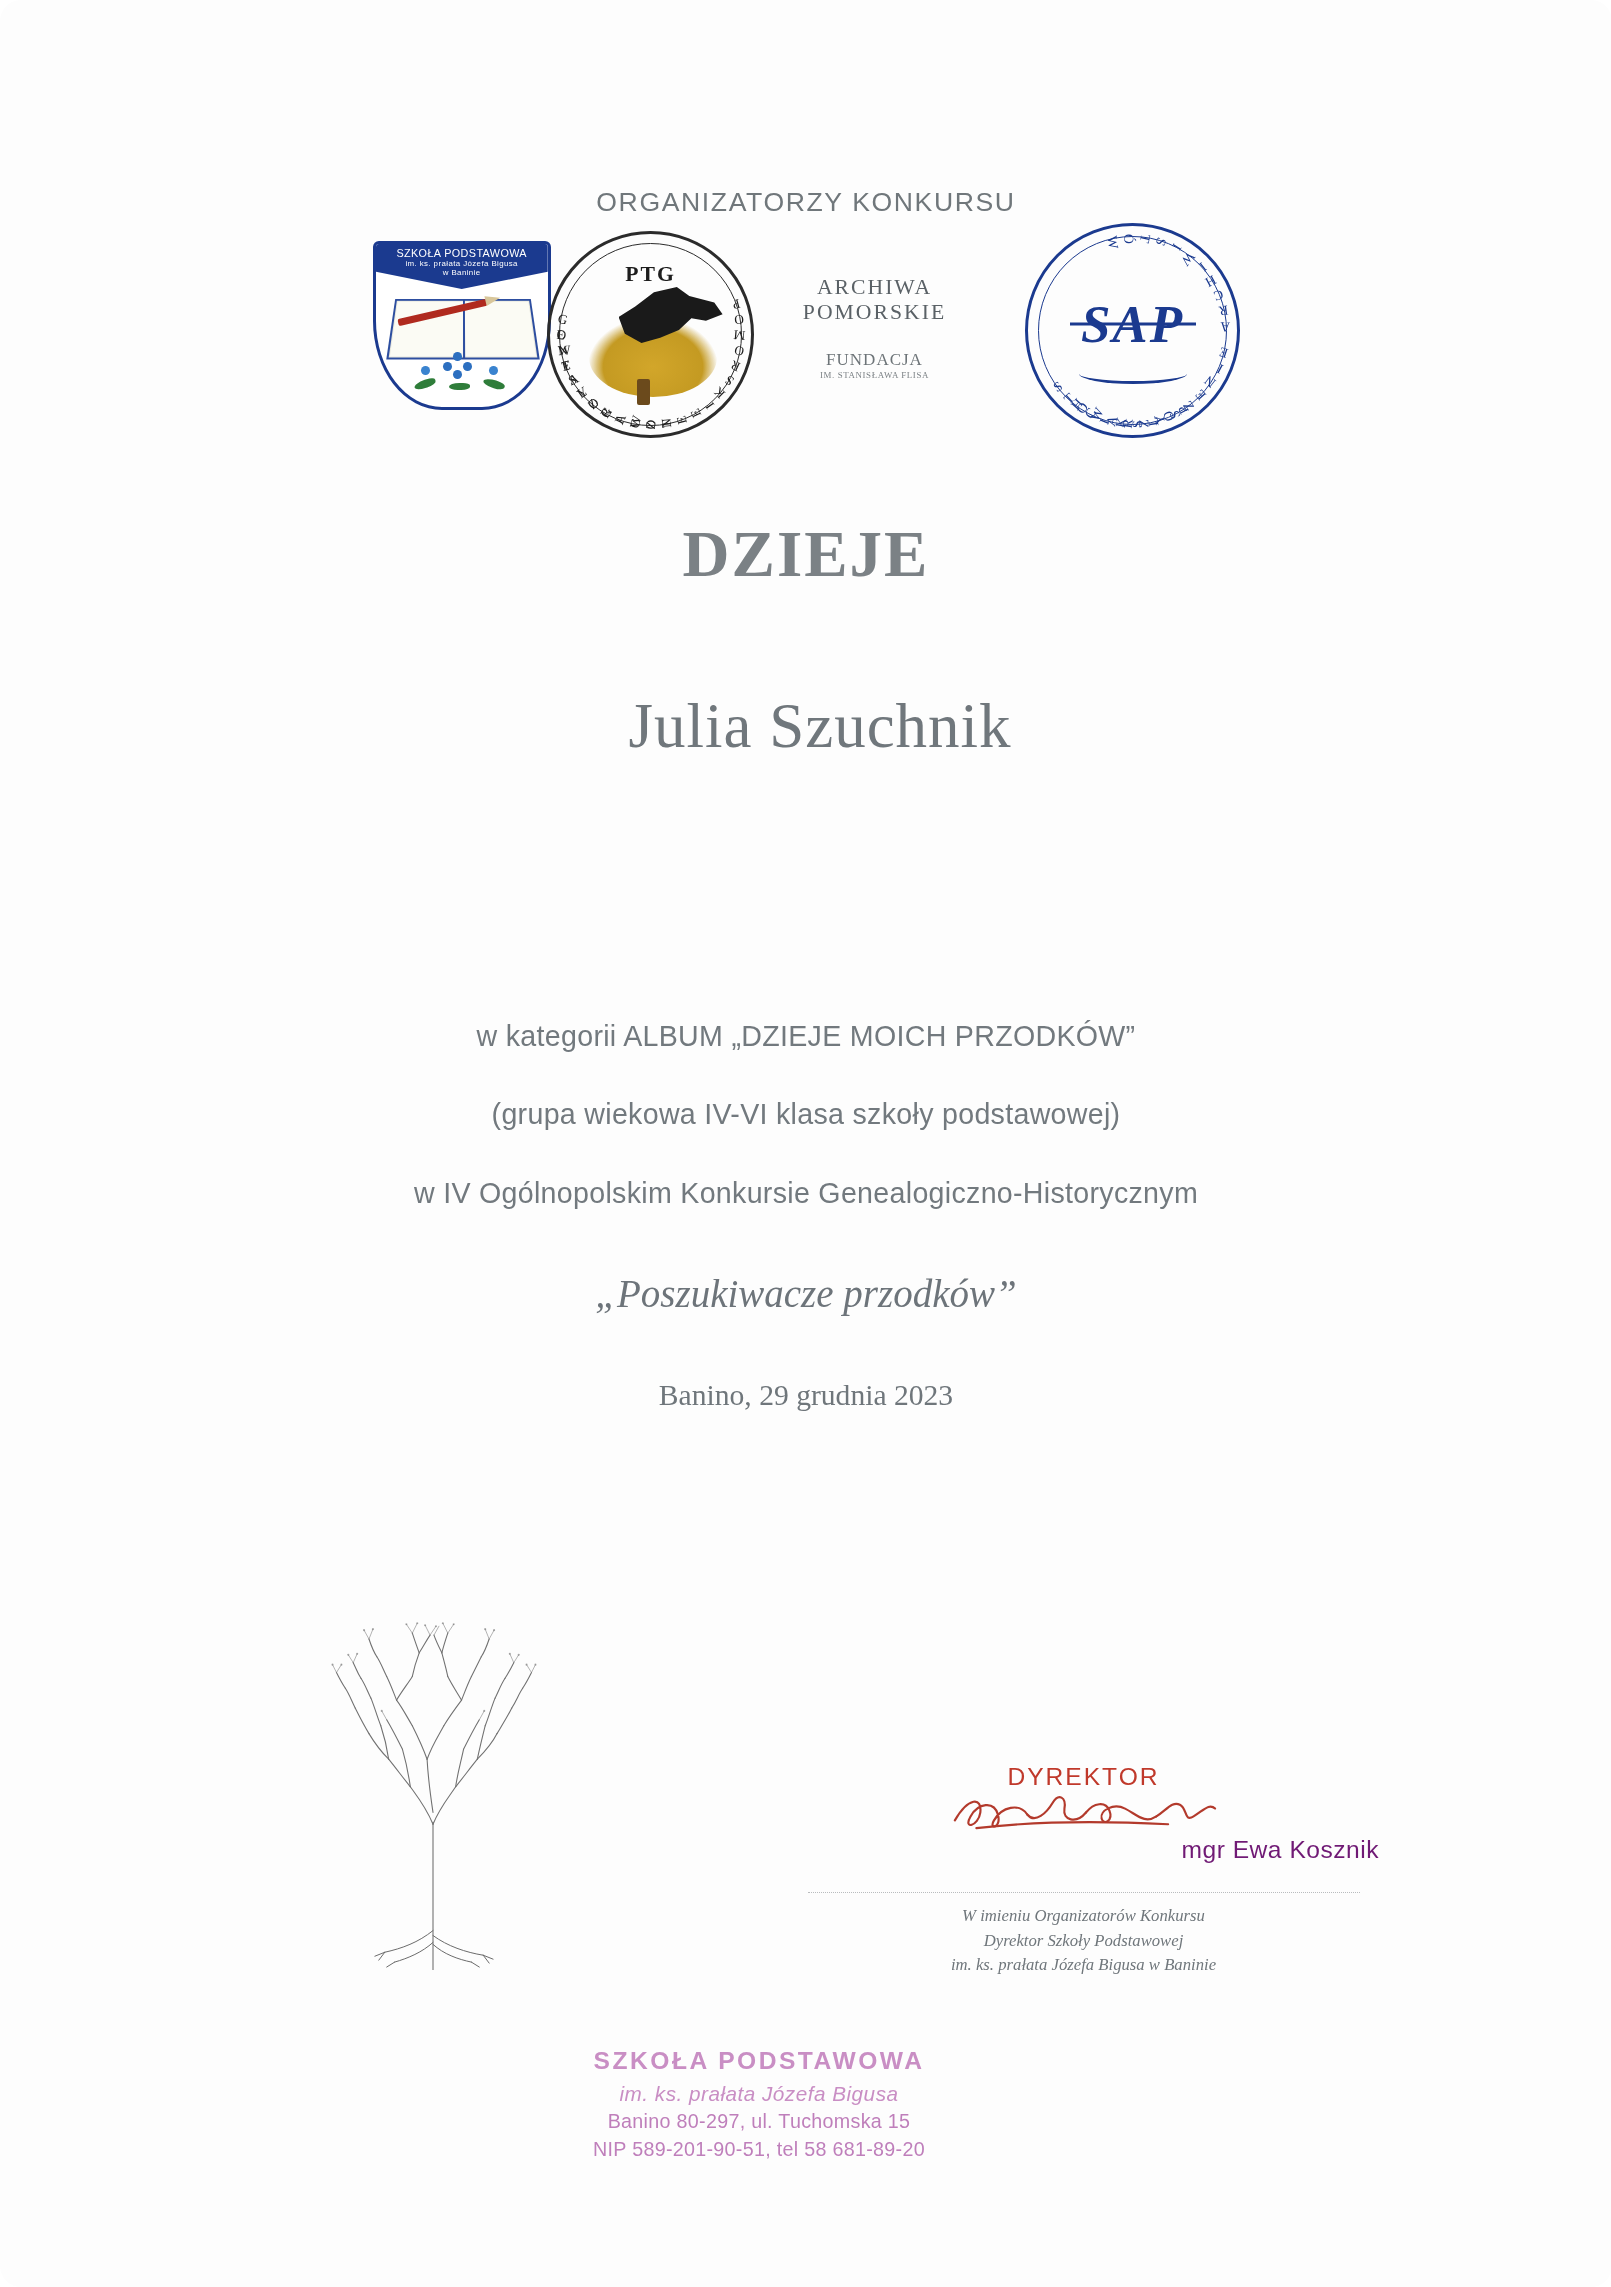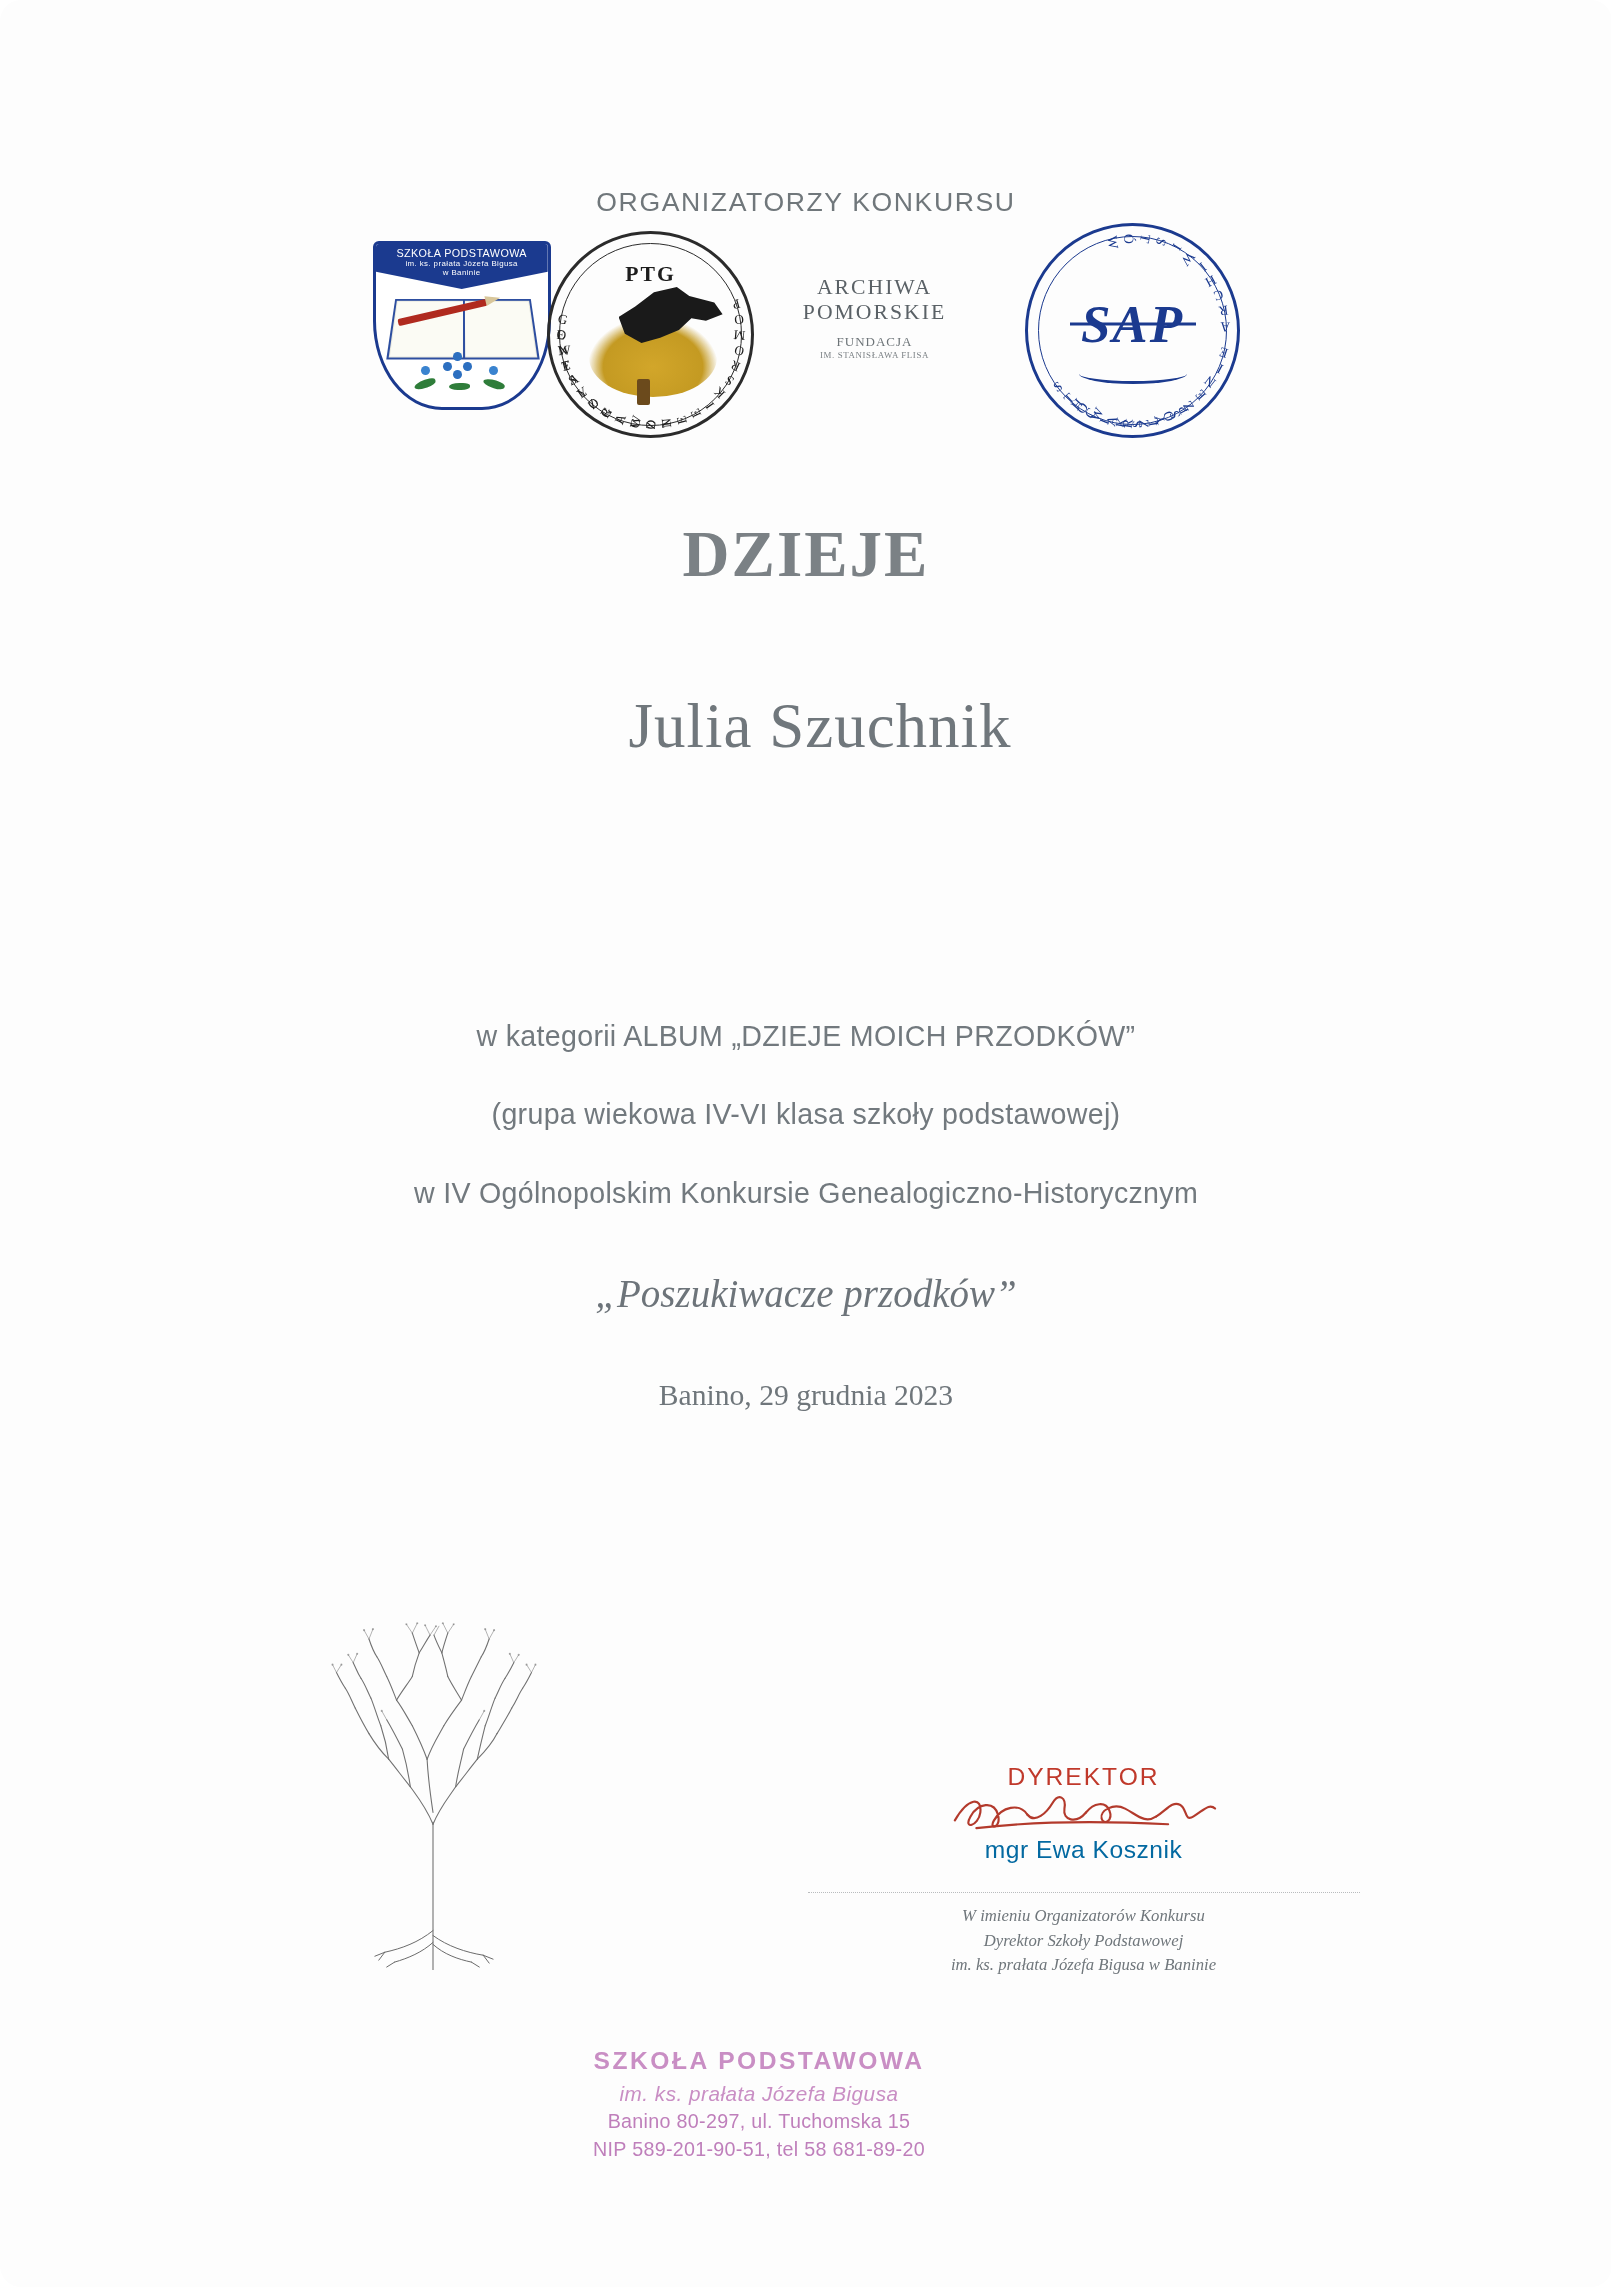--- a/index.html
+++ b/index.html
@@ -229,23 +229,23 @@
     font-family: "Liberation Serif", serif;
     font-size: 21.7px;
     letter-spacing: 2px;
   }
   .archiwa .l2 {
     font-family: "Liberation Serif", serif;
     font-size: 21.7px;
     letter-spacing: 2px;
   }
   .archiwa .l3 {
-    margin-top: 9px;
-    font-family: "Liberation Serif", serif;
-    font-size: 13px;
+    margin-top: 25px;
+    font-family: "Liberation Serif", serif;
+    font-size: 17px;
     letter-spacing: 1px;
     color: #6d7478;
   }
   .archiwa .l4 {
     font-family: "Liberation Serif", serif;
     font-size: 8.9px;
     letter-spacing: 0.6px;
     color: #7b8185;
   }
 
@@ -400,22 +400,23 @@
     letter-spacing: 2px;
     color: #c0392b;
   }
   .sig-scribble {
     position: relative;
     height: 45px;
   }
   .sig-name {
     font-family: "Liberation Sans", sans-serif;
     font-size: 24.6px;
-    color: #0369a1;
+    color: #701a75;
     letter-spacing: 0.5px;
+    text-align: right;
   }
   .sig-rule {
     margin: 27.6px auto 0 auto;
     width: 552px;
     border-top: 1px dotted #b9bcbe;
   }
   .sig-sub {
     margin-top: 11.8px;
     font-family: "Liberation Serif", serif;
     font-style: italic;

